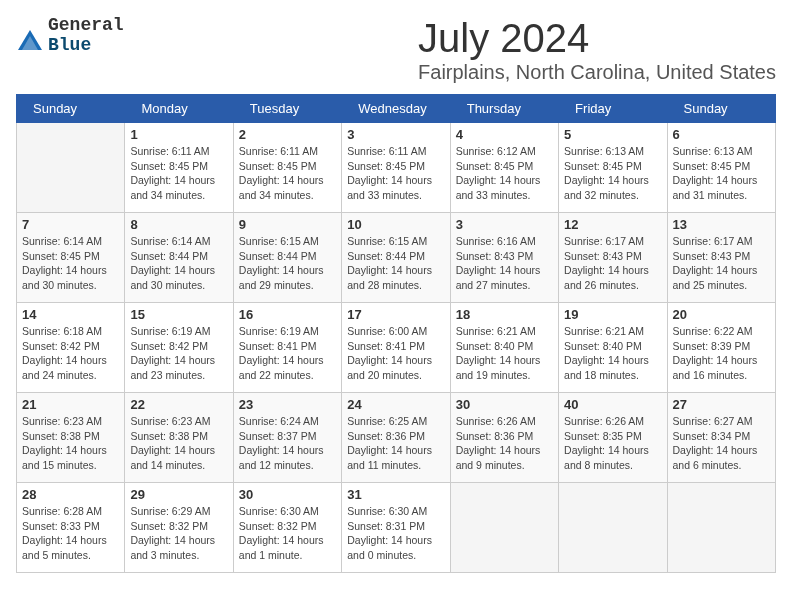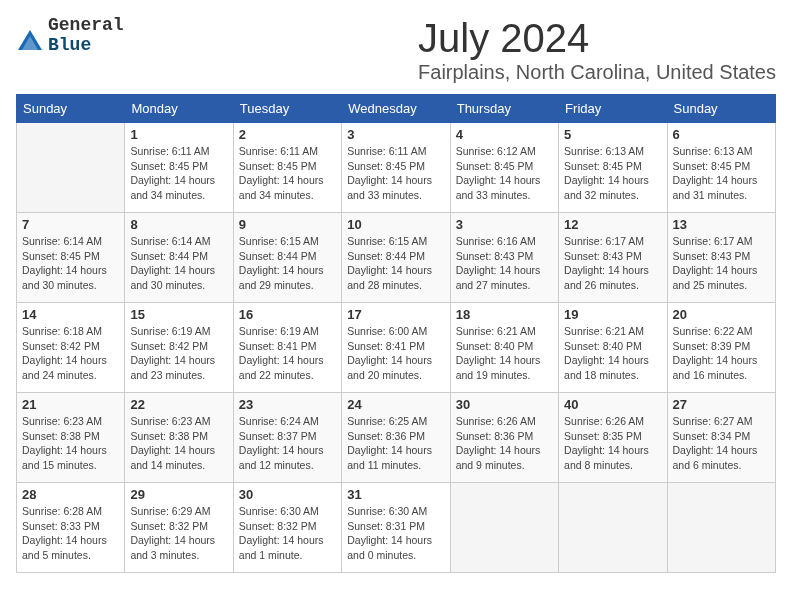--- a/index.html
+++ b/index.html
@@ -46,21 +46,21 @@
       color: #555;
     }
     .calendar {
       width: 100%;
       border-collapse: collapse;
       font-size: 11px;
     }
     .calendar th {
       background-color: #2a5caa;
       color: #fff;
-      padding: 6px 6px;
+      padding: 6px 16px;
       text-align: left;
       font-size: 13px;
       font-weight: normal;
       border: 1px solid #2a5caa;
     }
     .calendar td {
       border: 1px solid #ccc;
       padding: 4px 5px;
       vertical-align: top;
       width: 108px;

